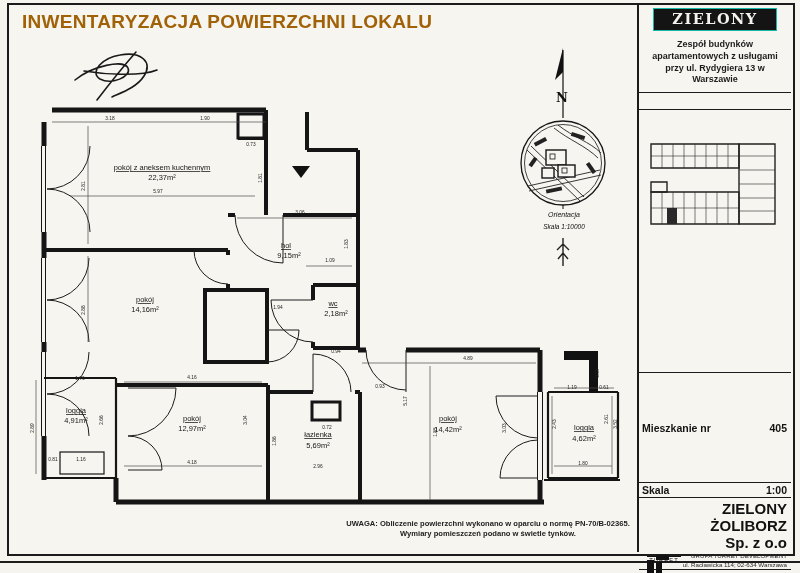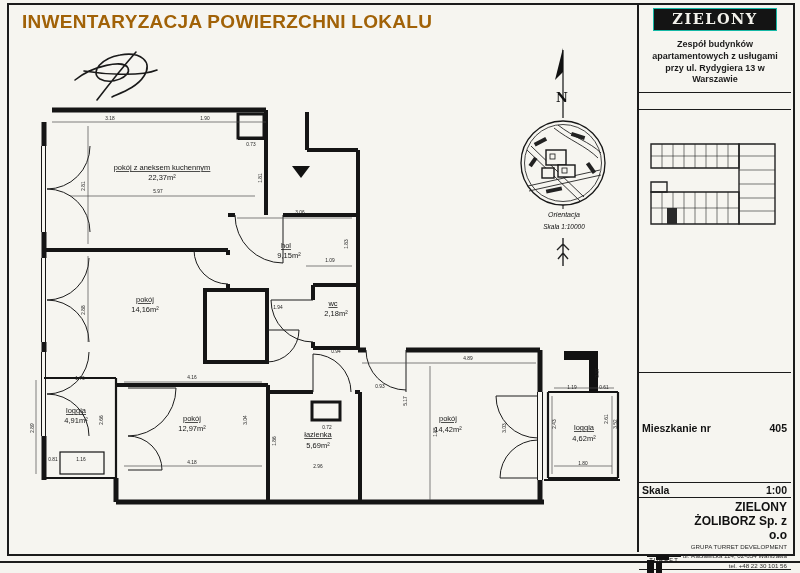--- a/index.html
+++ b/index.html
@@ -20,21 +20,21 @@
     letter-spacing:1.5px;padding:2px 0 3px;}
   .proj-desc{margin-top:8px;text-align:center;font-size:9px;font-weight:600;color:#1c1c1c;line-height:1.3;padding:0 6px;}
   .gap-sec{height:17px;}
   .big-sec{height:263px;position:relative;}
   .info-table{box-sizing:border-box;border-bottom:1.5px solid #1b1b1b;}
   .info-row{box-sizing:border-box;display:flex;justify-content:space-between;align-items:center;height:15px;
     border-top:1.4px solid #1b1b1b;padding:0 4px 0 3px;font-size:10.5px;font-weight:700;color:#131313;margin-top:47px;}
   .info-row:first-child{border-top:none;}
   .info-val{font-weight:700;}
   .company-sec{height:72px;position:relative;padding-top:2px;}
-  .company-name{text-align:right;padding-right:4px;font-size:12px;font-weight:800;color:#111;margin-left:44px;}
+  .company-name{text-align:right;padding-right:4px;font-size:15px;font-weight:800;color:#111;margin-left:44px;}
   .company-line{text-align:right;padding-right:4px;font-size:6.2px;color:#2a2a2a;line-height:1.5;}
   .turret{position:absolute;left:8px;bottom:6px;width:34px;text-align:center;}
   .turret-label{font-size:5.8px;letter-spacing:1px;color:#111;border-top:1px solid #111;margin-top:1px;}
   .end-sec{height:16px;border-bottom:none;}
   .plan-text{fill:#161616;}
 </style>
 </head>
 <body>
 
 <div class="page">
@@ -224,13 +224,17 @@
           <rect x="0" y="5" width="7" height="13" fill="#111"></rect>
           <rect x="9" y="0" width="13" height="5" fill="#111"></rect>
           <rect x="9" y="7" width="6" height="11" fill="#111"></rect>
         </svg>
         <div class="turret-label">TURRET</div>
       </div>
     </div>
     <div class="sb-box end-sec"></div>
   </div>
 
+  <div class="note">
+    <div>UWAGA: Obliczenie powierzchni wykonano w oparciu o normę PN-70/B-02365.</div>
+    <div>Wymiary pomieszczeń podano w świetle tynków.</div>
+  </div>
 </div>
 
 </body></html>

